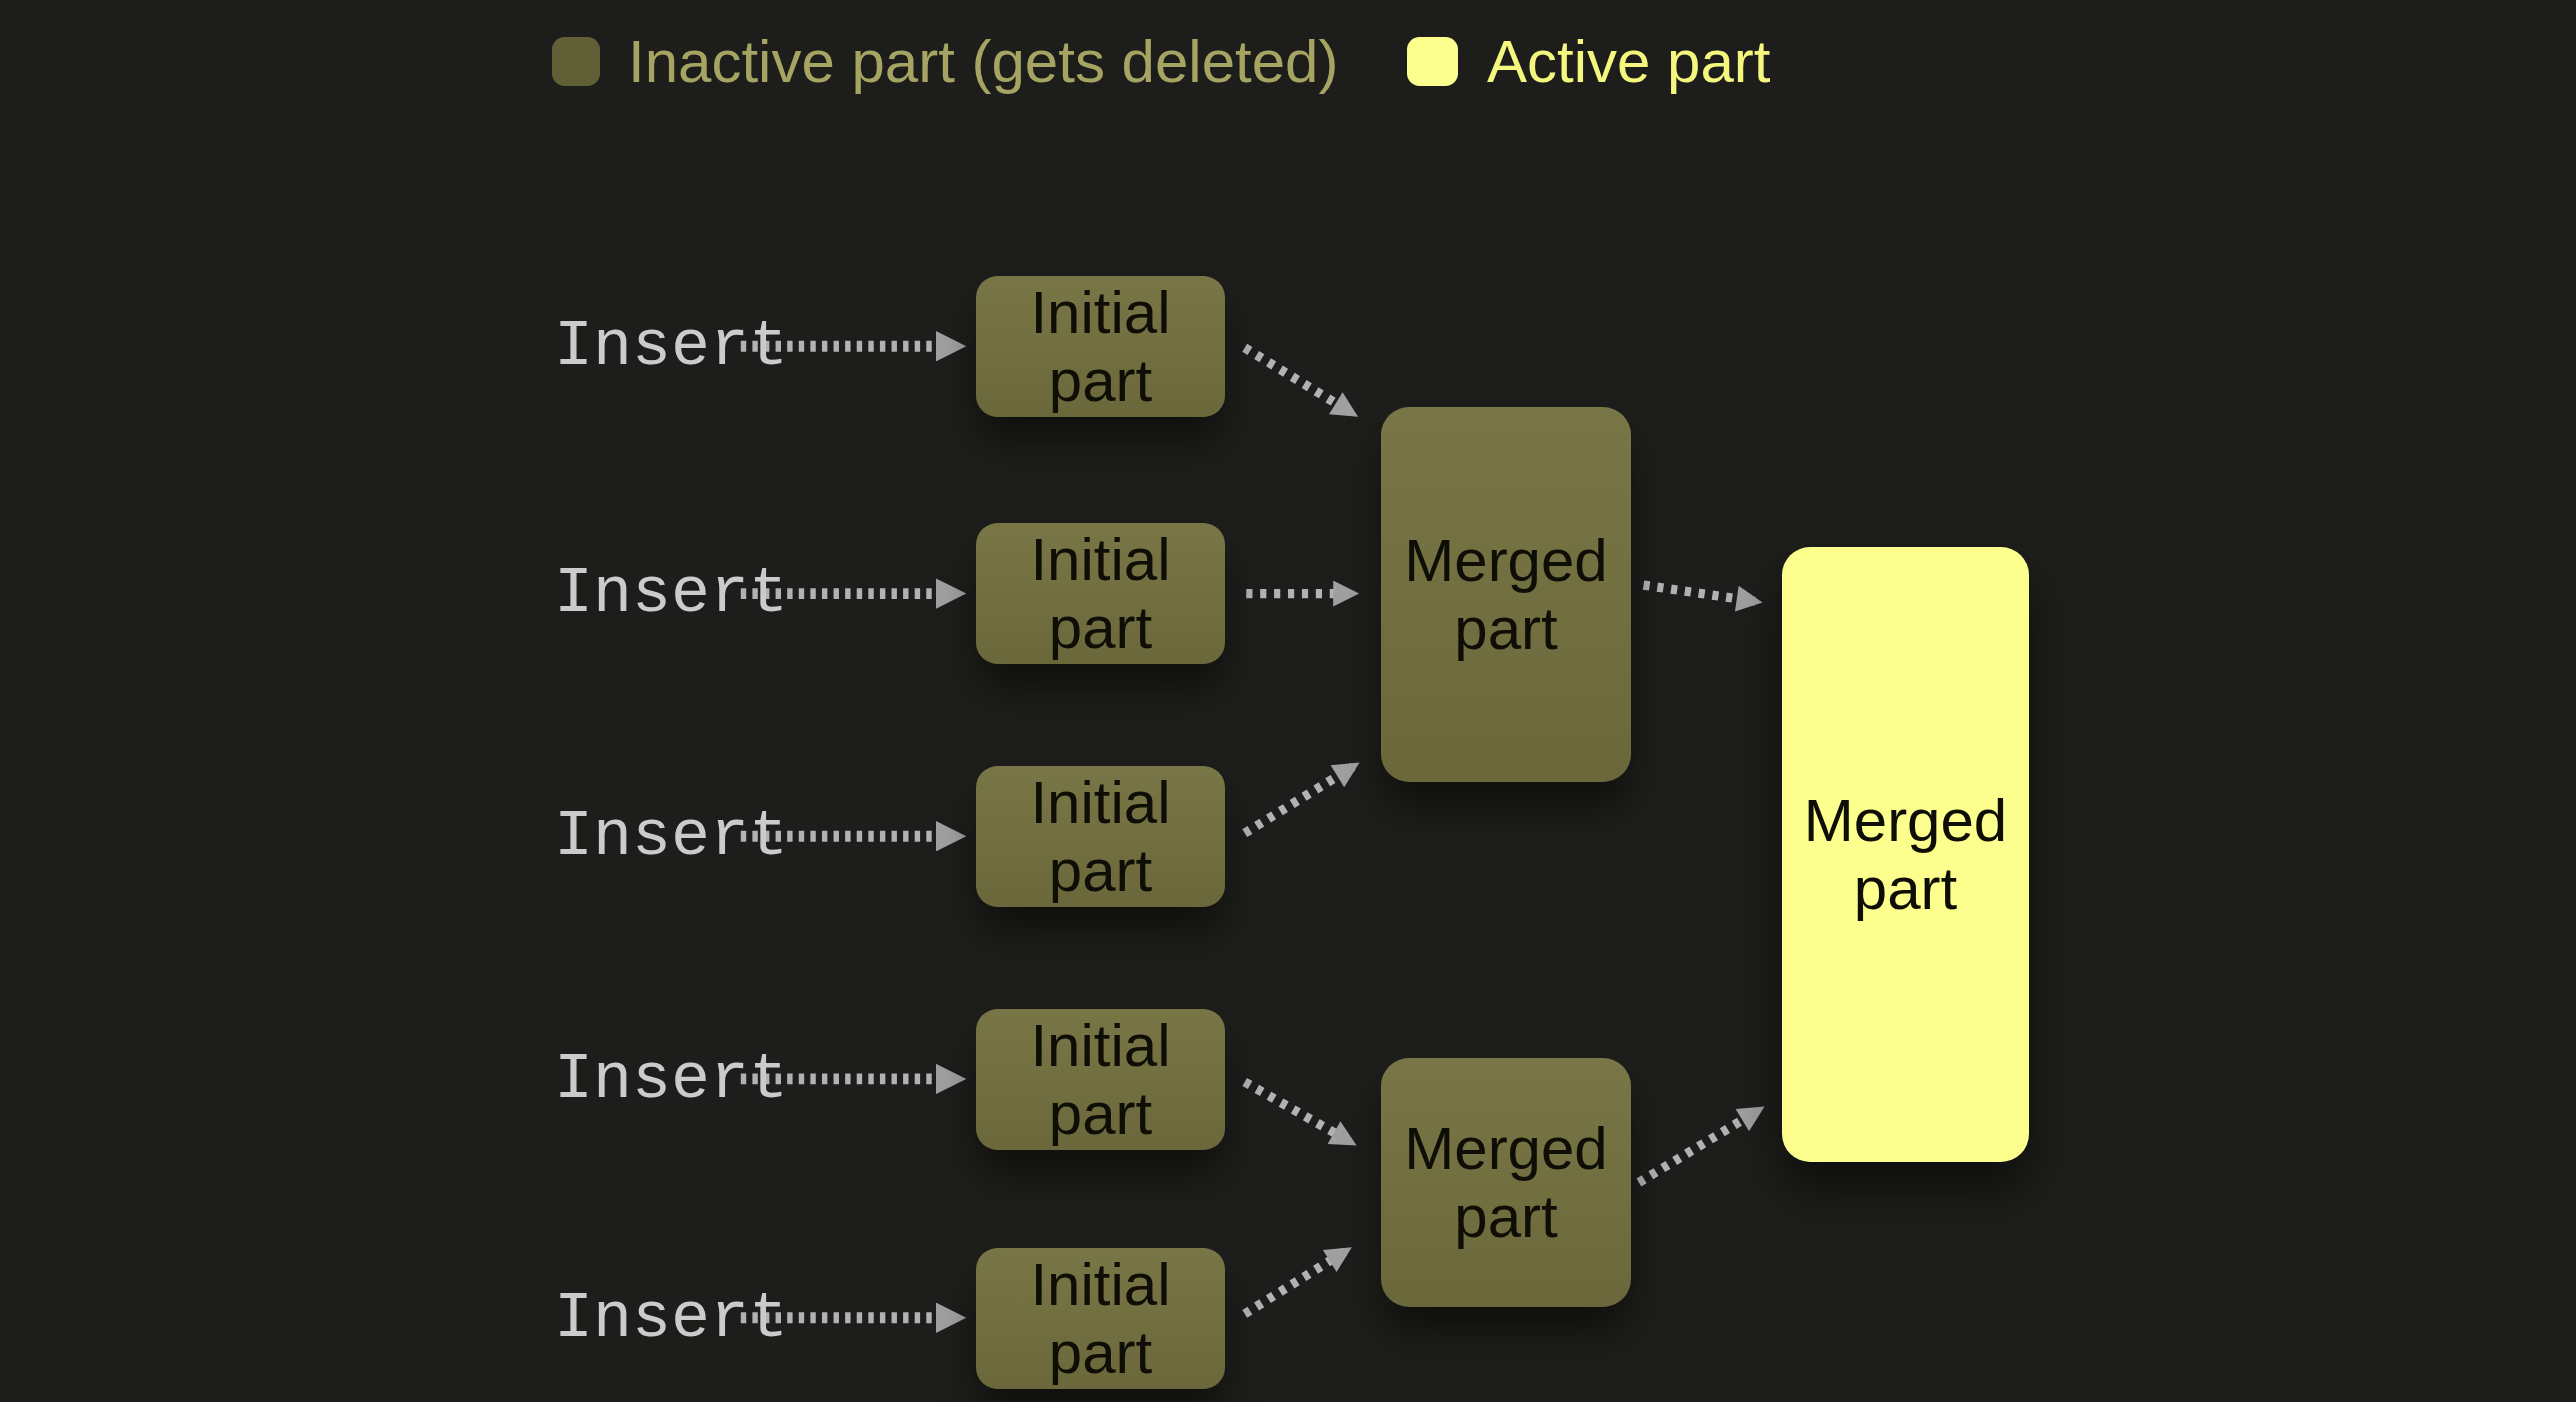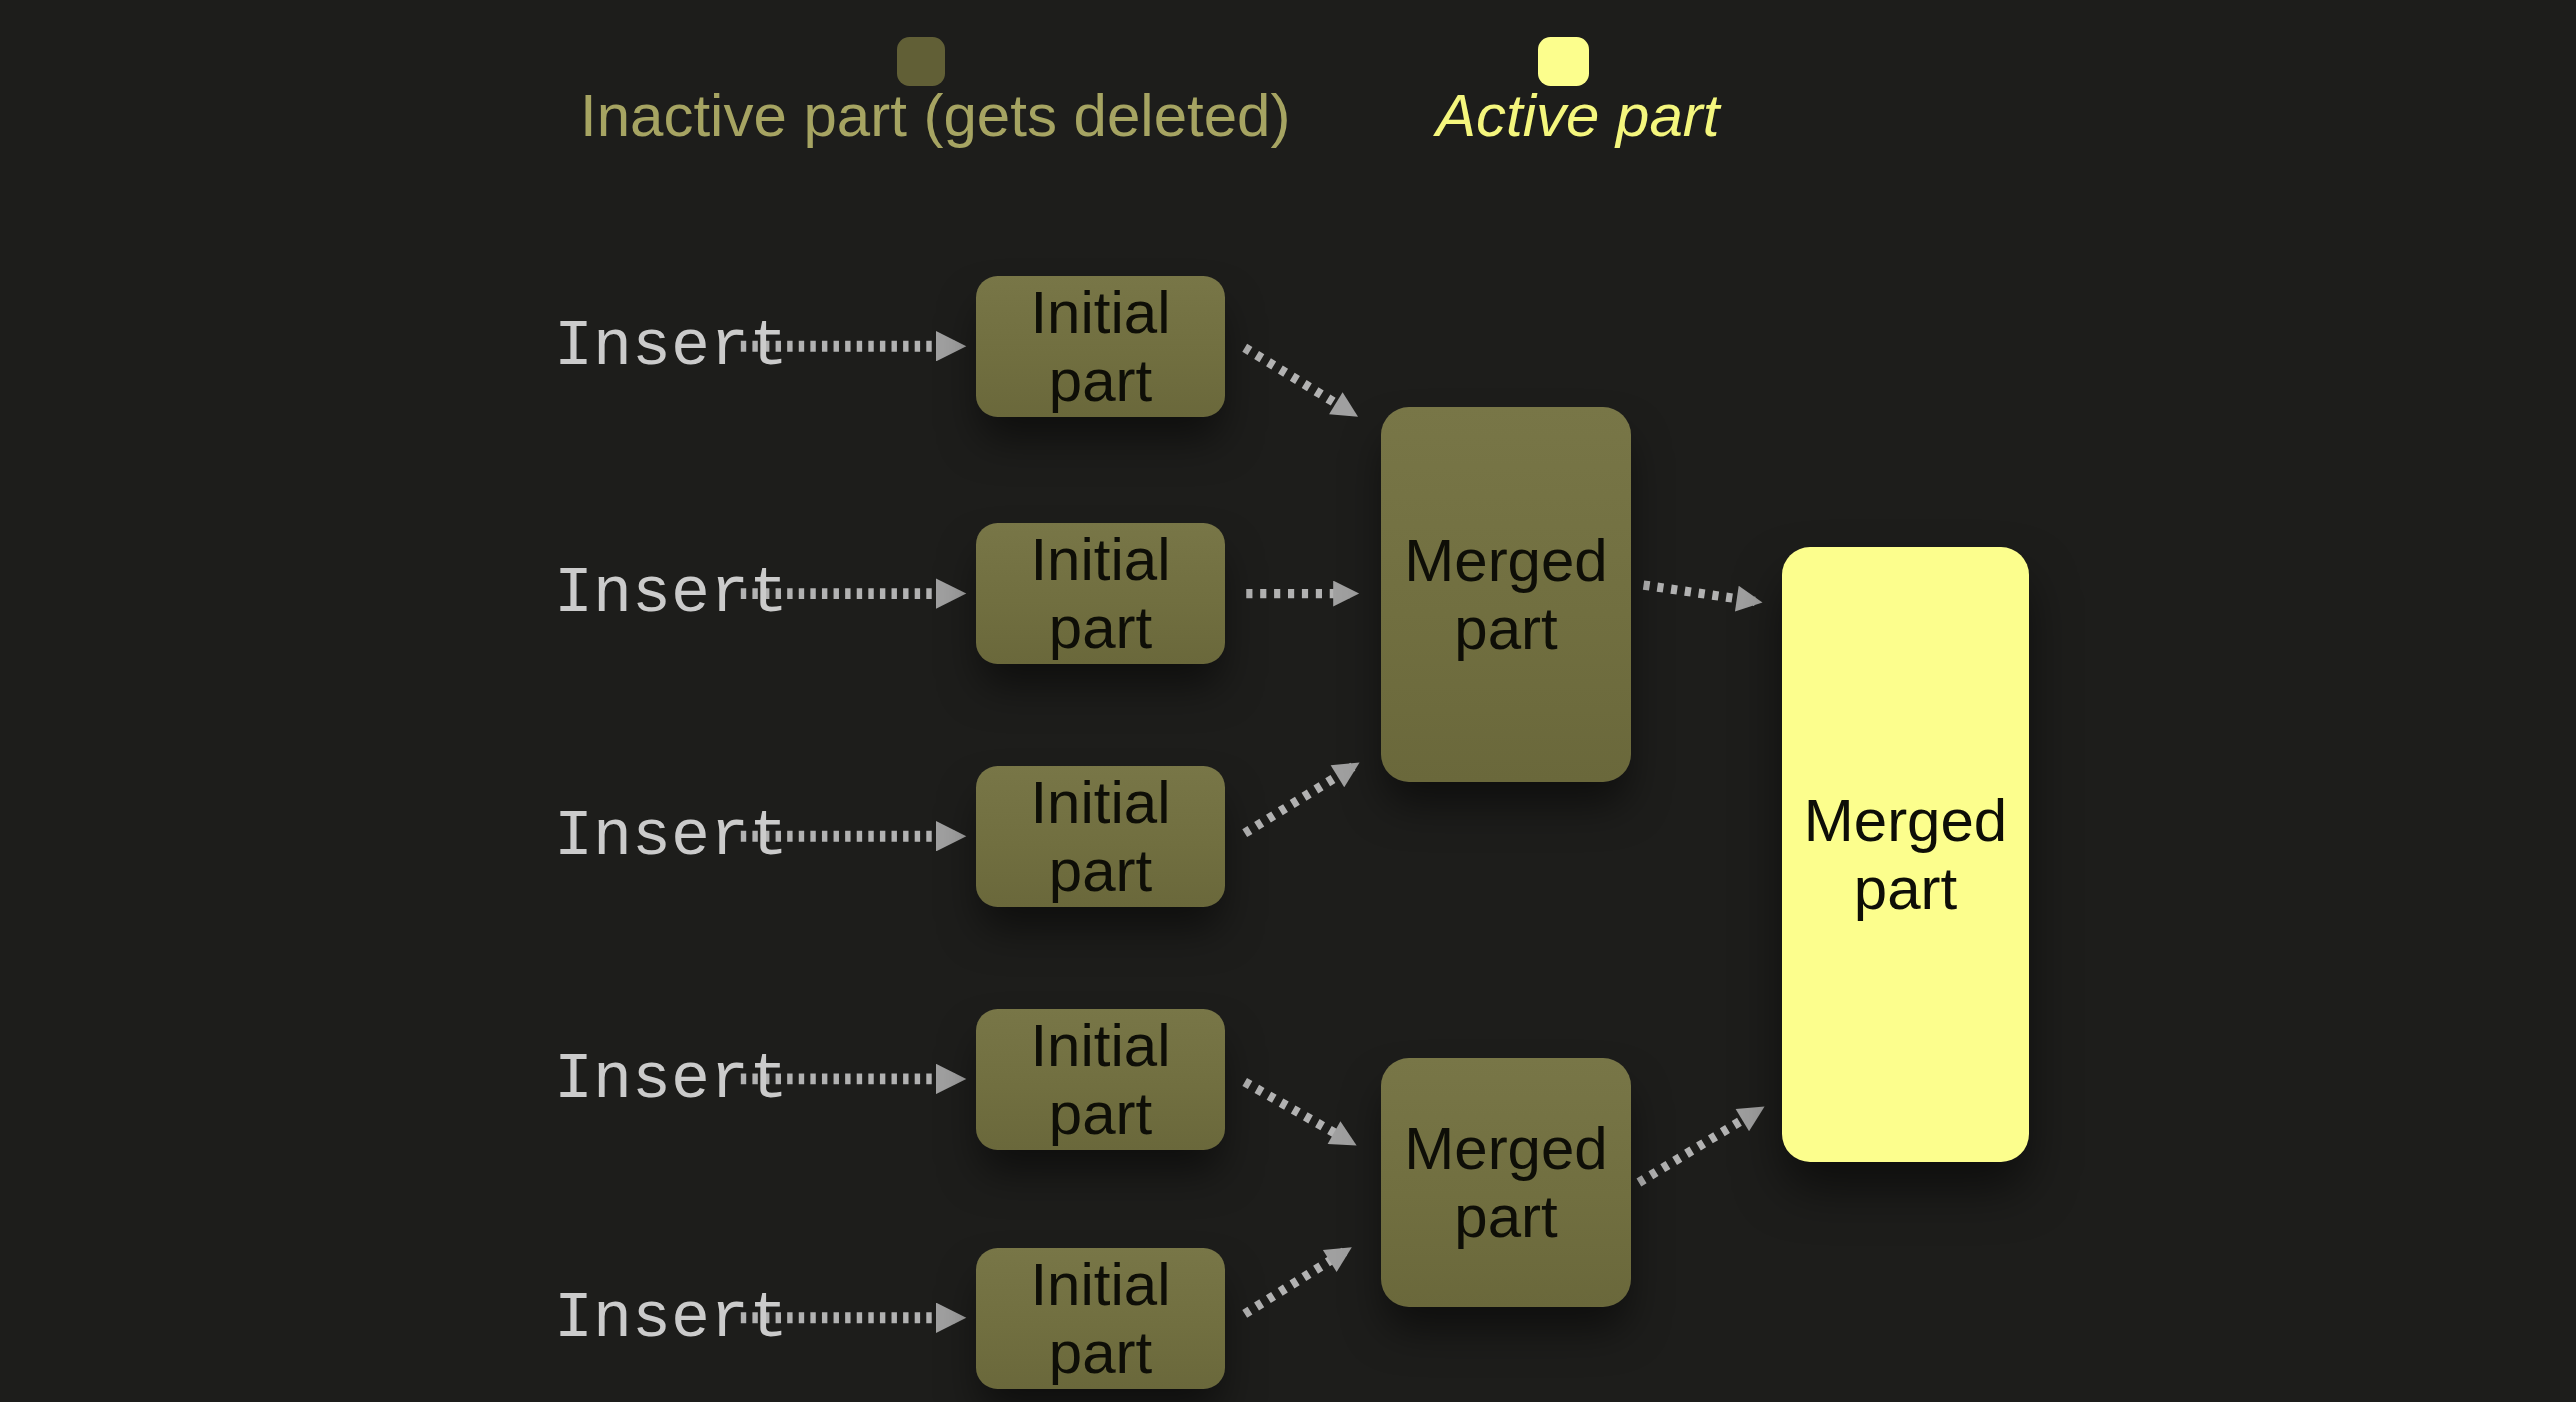--- a/index.html
+++ b/index.html
@@ -5,29 +5,29 @@
   html, body { margin: 0; padding: 0; }
   body {
     width: 2576px; height: 1402px;
     background: var(--background, #1d1d1b);
     font-family: "Liberation Sans", sans-serif;
     overflow: hidden;
   }
   .stage { position: absolute; top: 0; left: 0; width: 2576px; height: 1402px; }
 
   
-  .legend-item { position: absolute; display: flex; align-items: center; flex-direction: column; }
+  .legend-item { position: absolute; display: flex; align-items: center; }
   .legend-swatch {
     width: 48px; height: 49px; border-radius: 12.4px; flex: 0 0 auto;
   }
   .legend-swatch.inactive { background: var(--inactive-swatch, #615f36); }
   .legend-swatch.active   { background: var(--active-box, #fcfe8d); width: 51px; }
   .legend-label { font-size: 60px; line-height: 1; white-space: nowrap; }
   .legend-label.inactive { color: var(--inactive-text, #a6a462); margin-left: 28px; }
-  .legend-label.active   { color: var(--active-text, #f4f67d);   margin-left: 29px; font-style: italic; }
+  .legend-label.active   { color: var(--active-text, #f4f67d);   margin-left: 29px; }
 
   
   .insert-label {
     position: absolute; left: 554px; width: 201px; height: 93px;
     display: flex; align-items: center;
     font-size: 65px; color: var(--insert-text, #cbcbcb); white-space: nowrap; font-family: Liberation Mono, monospace;
   }
 
   
   .node {

